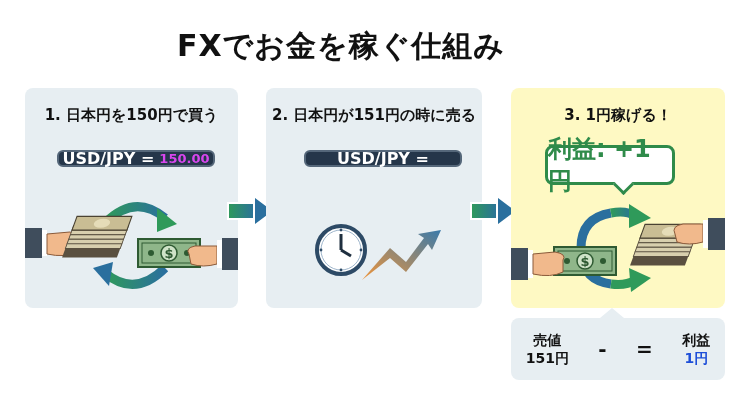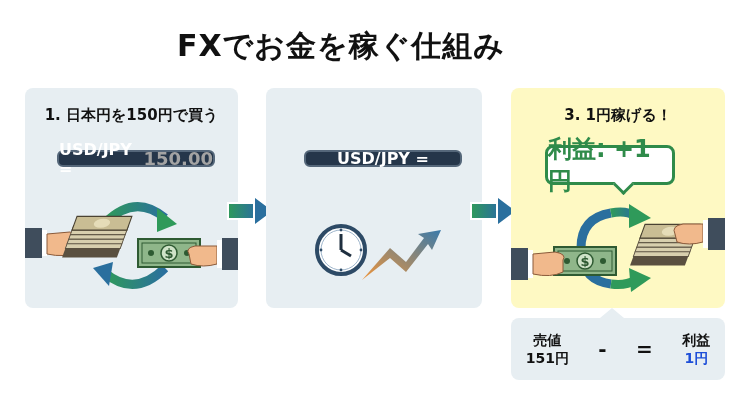--- a/index.html
+++ b/index.html
@@ -29,21 +29,21 @@
   }
   .rate-box {
     position: absolute; top: 62px; height: 17px;
     background: #25364a; border: 2px solid #55677a; border-radius: 6px;
     color: #fff; font-weight: bold; font-size: 16px;
     display: flex; align-items: center; justify-content: center; gap: 5px;
     box-sizing: border-box;
   }
   .p1 .rate-box { left: 32px; width: 158px; }
   .p2 .rate-box { left: 38px; width: 158px; }
-  .rate-value { color: #a3a3a3; font-size: 18px; }
+  .rate-value { color: #d946ef; font-size: 13px; }
   .profit-bubble {
     position: absolute; left: 34px; top: 57px; width: 130px; height: 40px;
     border: 3px solid #2f8b4a; border-radius: 8px; background: #fff;
     box-sizing: border-box;
     display: flex; align-items: center; justify-content: center;
     color: #2f8b4a; font-size: 24px; font-weight: bold;
   }
   .profit-bubble::after {
     content: ""; position: absolute; left: 68px; bottom: -10px;
     width: 12px; height: 12px; background: #fff;
@@ -129,20 +129,21 @@
     <rect x="197" y="50" width="22" height="32" fill="#3f4d5c"></rect>
   </svg>
 </div>
 
 <svg class="step-arrow" style="left:226px" viewBox="0 0 50 34">
   <rect x="2" y="9" width="28" height="16" fill="url(#gArrow)" stroke="#fff" stroke-width="2"></rect>
   <polygon points="28,2 48,17 28,32" fill="#2a6f9e" stroke="#fff" stroke-width="2"></polygon>
 </svg>
 
 <div class="panel p2">
+  <div class="panel-heading">2. 日本円が151円の時に売る</div>
   <div class="rate-box">
     <span>USD/JPY =</span>
   </div>
   <svg class="illus" viewBox="0 0 216 120">
     <g>
       <circle cx="75" cy="62" r="24" fill="#fff" stroke="#2d4a66" stroke-width="4"></circle>
       <circle cx="75" cy="62" r="20" fill="none" stroke="#9fb6cc" stroke-width="1"></circle>
       <line x1="75" y1="62" x2="75" y2="46" stroke="#1f2f3f" stroke-width="3"></line>
       <line x1="75" y1="62" x2="85" y2="68" stroke="#1f2f3f" stroke-width="3"></line>
       <circle cx="75" cy="42" r="1.4" fill="#2d4a66"></circle>

